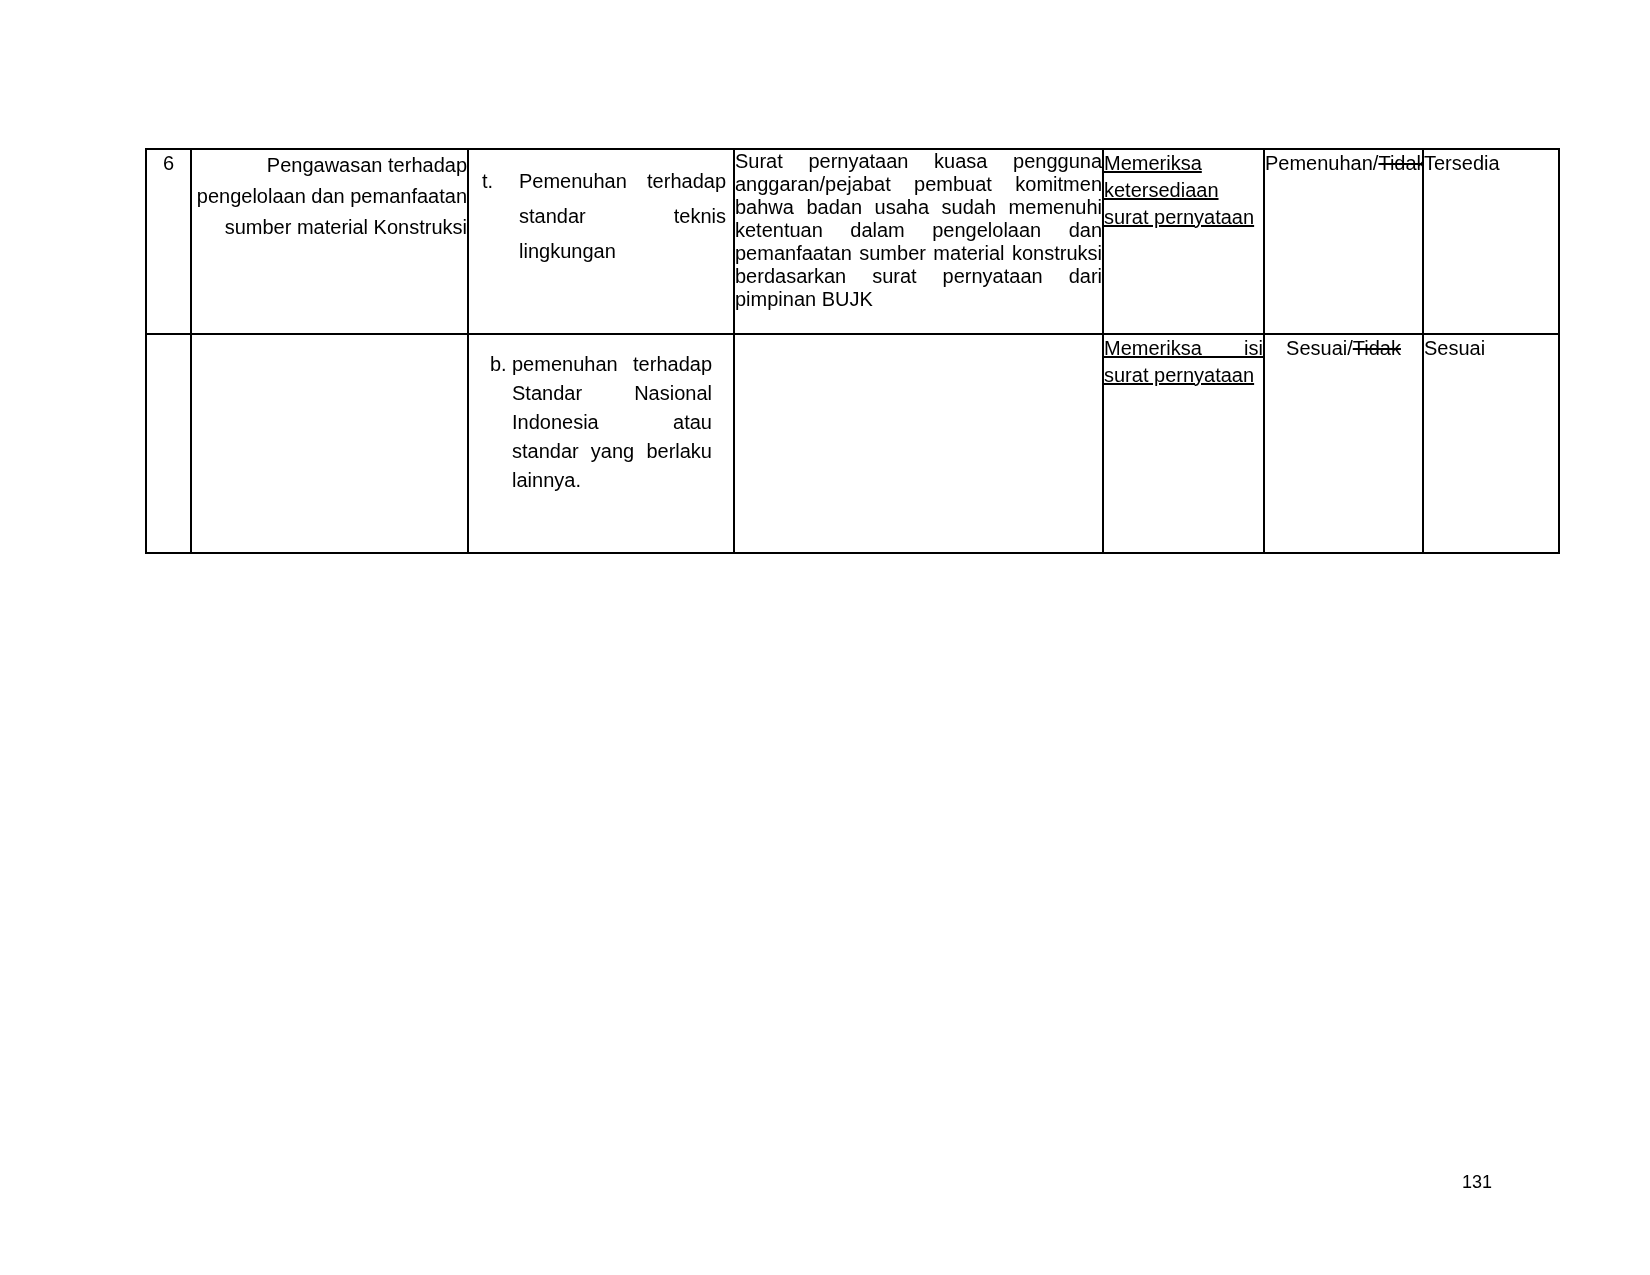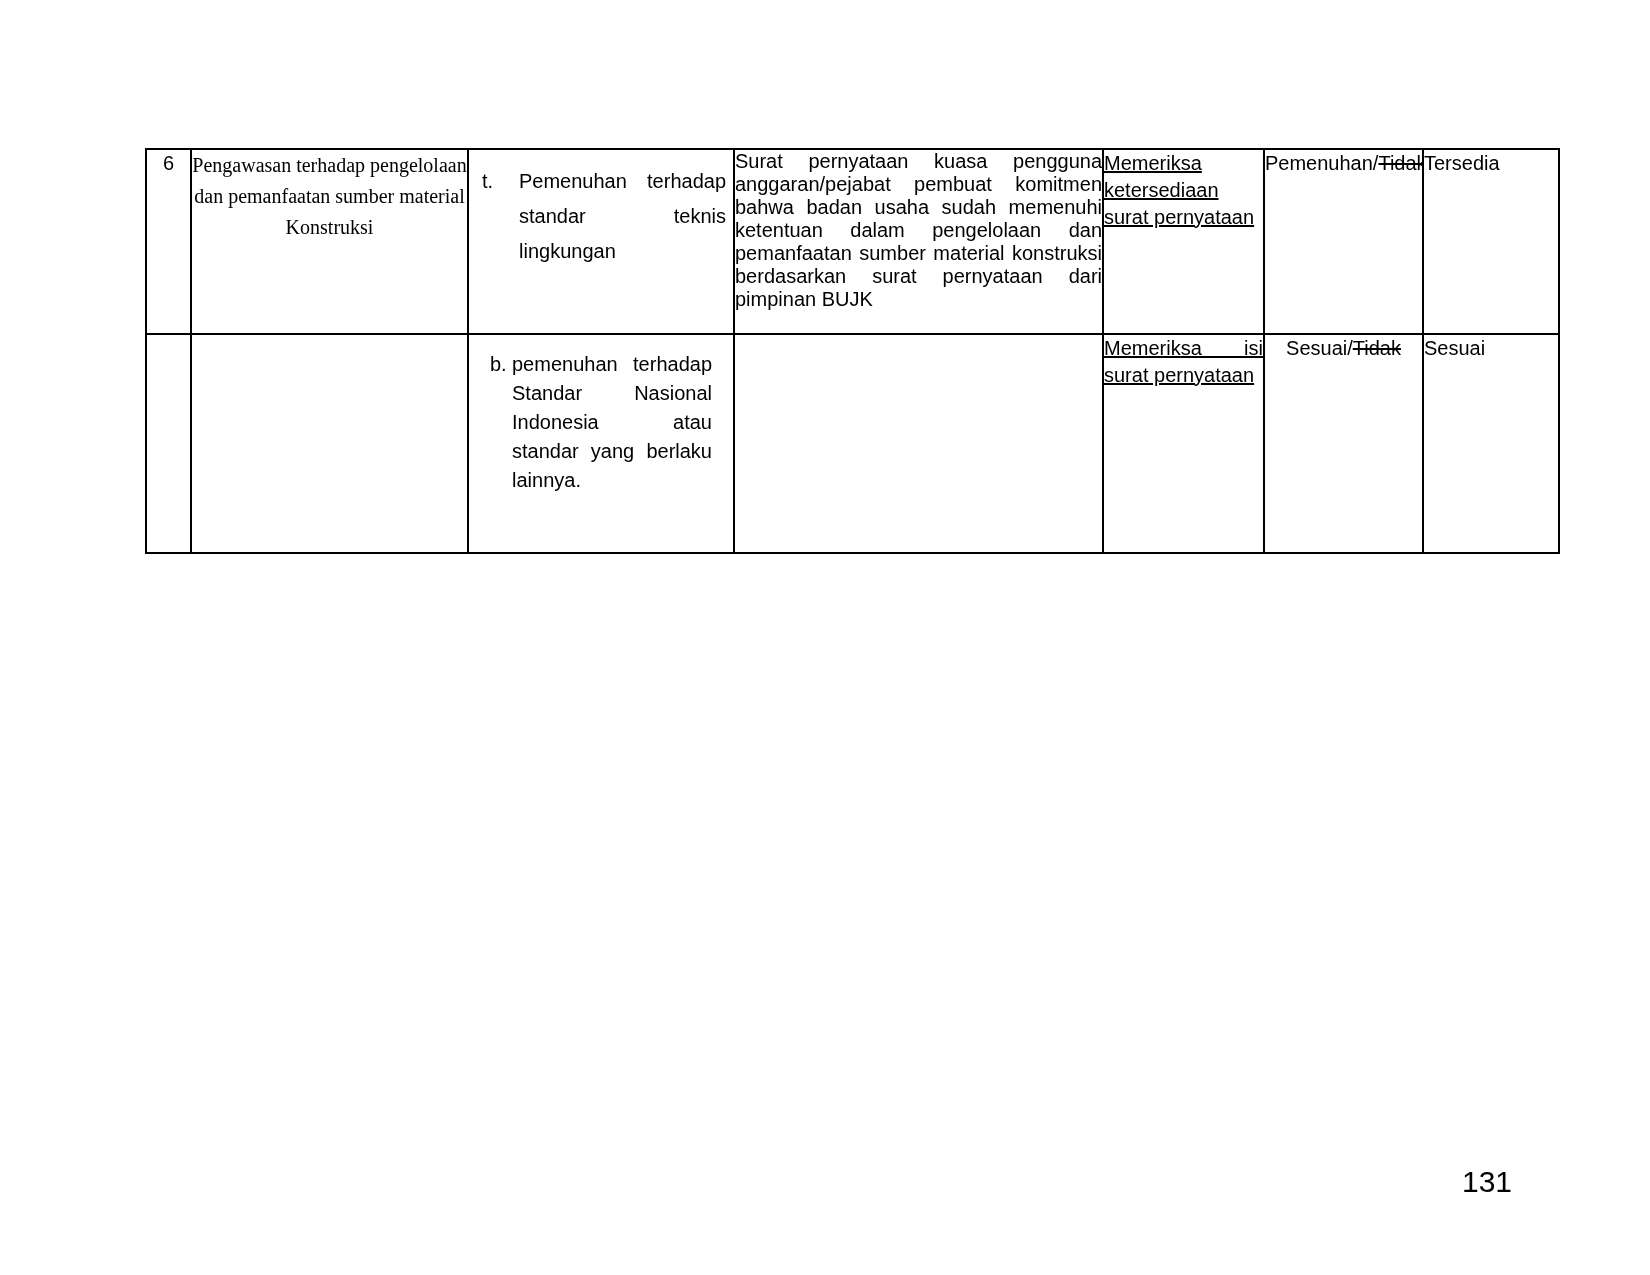--- a/index.html
+++ b/index.html
@@ -38,22 +38,21 @@
   tr.row2 { height: 219px; }
 
   td.c-no {
     text-align: center;
     padding-top: 13px;
     line-height: 27px;
   }
   td.c-comp {
     padding: 14px 8px 0 11px;
     line-height: 31px;
-    text-align: center;
-    font-family: Liberation Serif, serif;
+    text-align: right;
   }
   td.c-item {
     position: relative;
     text-align: justify;
   }
   tr.row1 td.c-item { padding: 14px 7px 0 50px; line-height: 35px; }
   tr.row2 td.c-item { padding: 15px 21px 0 43px; line-height: 29px; }
   td.c-item .marker {
     position: absolute;
   }
@@ -84,21 +83,21 @@
     line-height: 27px;
   }
   td.c-res s {
     text-decoration: line-through;
     margin-top: 35px;
   }
   .page-number {
     position: absolute;
     left: 1462px;
     top: 1169px;
-    font-size: 30px;
+    font-size: 18px;
     line-height: 26px;
     color: #000000;
   }
 </style>
 </head>
 <body>
 
 <div class="page">
 
   <table class="audit-table">

